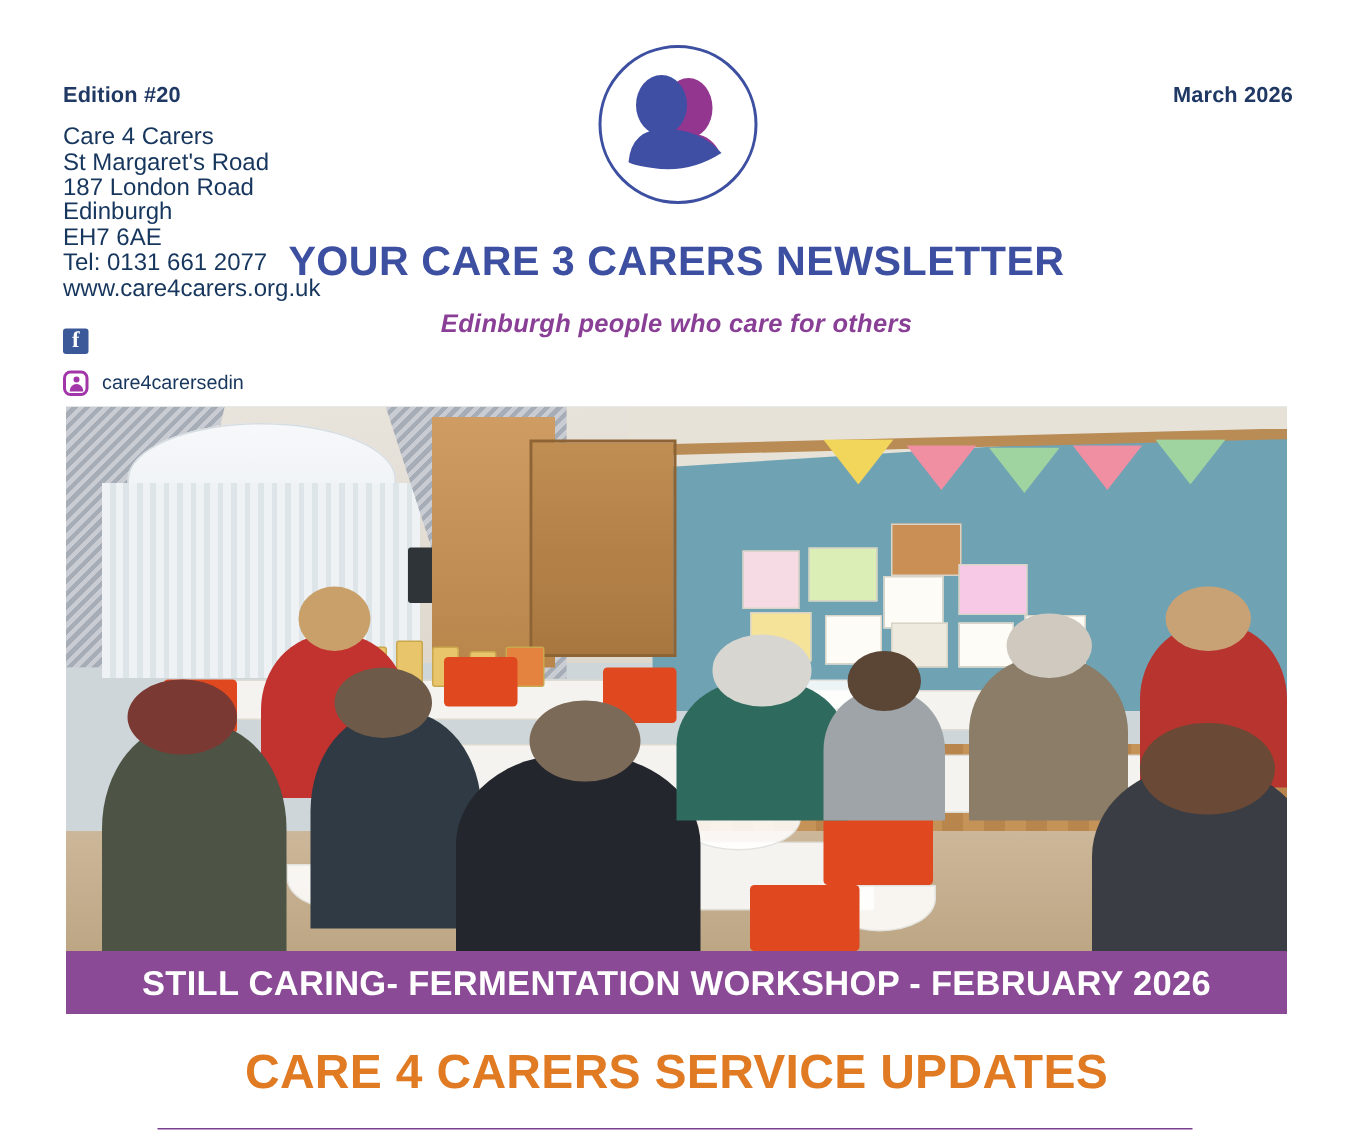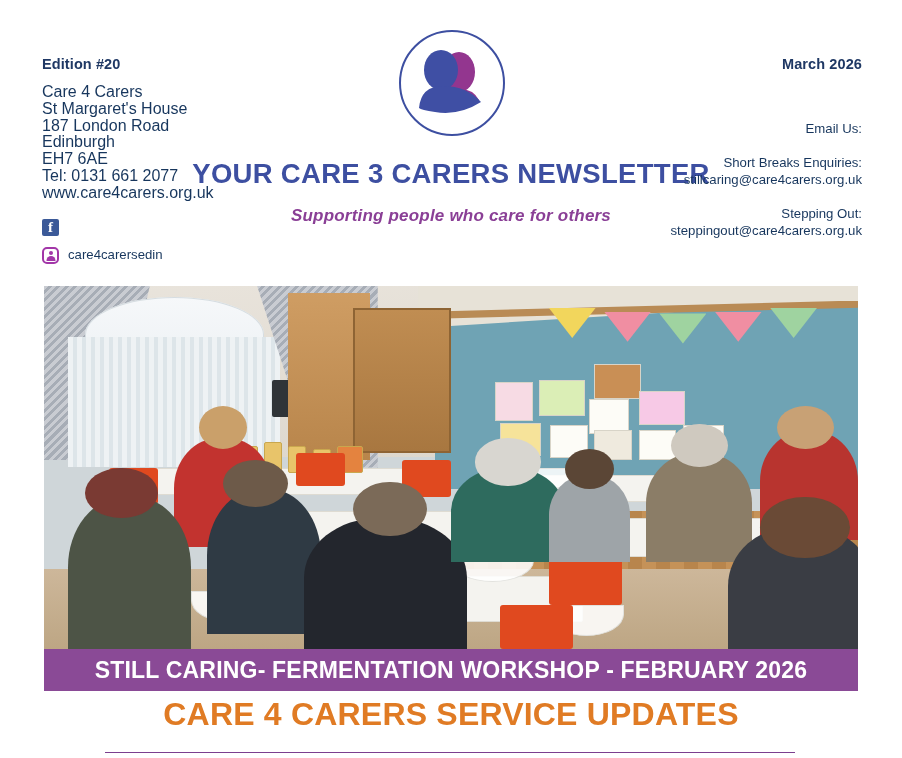--- a/index.html
+++ b/index.html
@@ -167,21 +167,21 @@
     font-size: 13.2px;
     line-height: 17px;
     color: #17365d;
   }
   .emails .gap { height: 17px; }
 
   
   .photo-block {
     position: absolute;
     left: 44px;
-    top: 286px;
+    top: 271px;
     width: 814px;
     height: 465px;
     border-radius: 31px;
   }
   .photo {
     position: absolute;
     left: 0; top: 0;
     width: 814px;
     height: 363px;
     overflow: hidden;
@@ -325,21 +325,21 @@
 </head>
 <body>
 
 <div class="header">
 
   <div class="edition">Edition #20</div>
   <div class="date">March 2026</div>
 
   <div class="address">
     <div>Care 4 Carers</div>
-    <div>St Margaret's House</div>
+    <div>St Margaret's Road</div>
     <div>187 London Road</div>
     <div>Edinburgh</div>
     <div>EH7 6AE</div>
     <div>Tel: 0131 661 2077</div>
     <div>www.care4carers.org.uk</div>
   </div>
 
   <div class="socials">
     <div class="social-row">
       <span class="sicon fb-icon"></span>
@@ -356,32 +356,23 @@
         <ellipse cx="58" cy="40" rx="16" ry="20" fill="#93368f"></ellipse>
         <path d="M52 58 q18 -4 26 10 q-10 8 -26 4 z" fill="#93368f"></path>
         <ellipse cx="40" cy="38" rx="17" ry="20" fill="#3f4fa4"></ellipse>
         <path d="M18 76 q2 -22 24 -22 q24 0 38 16 q-22 14 -46 10 q-14 -2 -16 -4 z" fill="#3f4fa4"></path>
       </svg>
     </div>
   </div>
 
   <div class="masthead">
     <span class="masthead-title">YOUR CARE 3 CARERS NEWSLETTER</span>
-    <span class="masthead-sub">Supporting people who care for others</span>
-  </div>
-
-  <div class="emails">
-    <div>Email Us:</div>
-    <div class="gap"></div>
-    <div>Short Breaks Enquiries:</div>
-    <div>stillcaring@care4carers.org.uk</div>
-    <div class="gap"></div>
-    <div>Stepping Out:</div>
-    <div>steppingout@care4carers.org.uk</div>
-  </div>
+    <span class="masthead-sub">Edinburgh people who care for others</span>
+  </div>
+
 </div>
 
 <div class="photo-block">
 
   <div class="photo">
     <div class="scene">
       <div class="wall-left"></div>
       <div class="wall-beige"></div>
       <div class="wall-blue"></div>
       <div class="wood-rail"></div>

